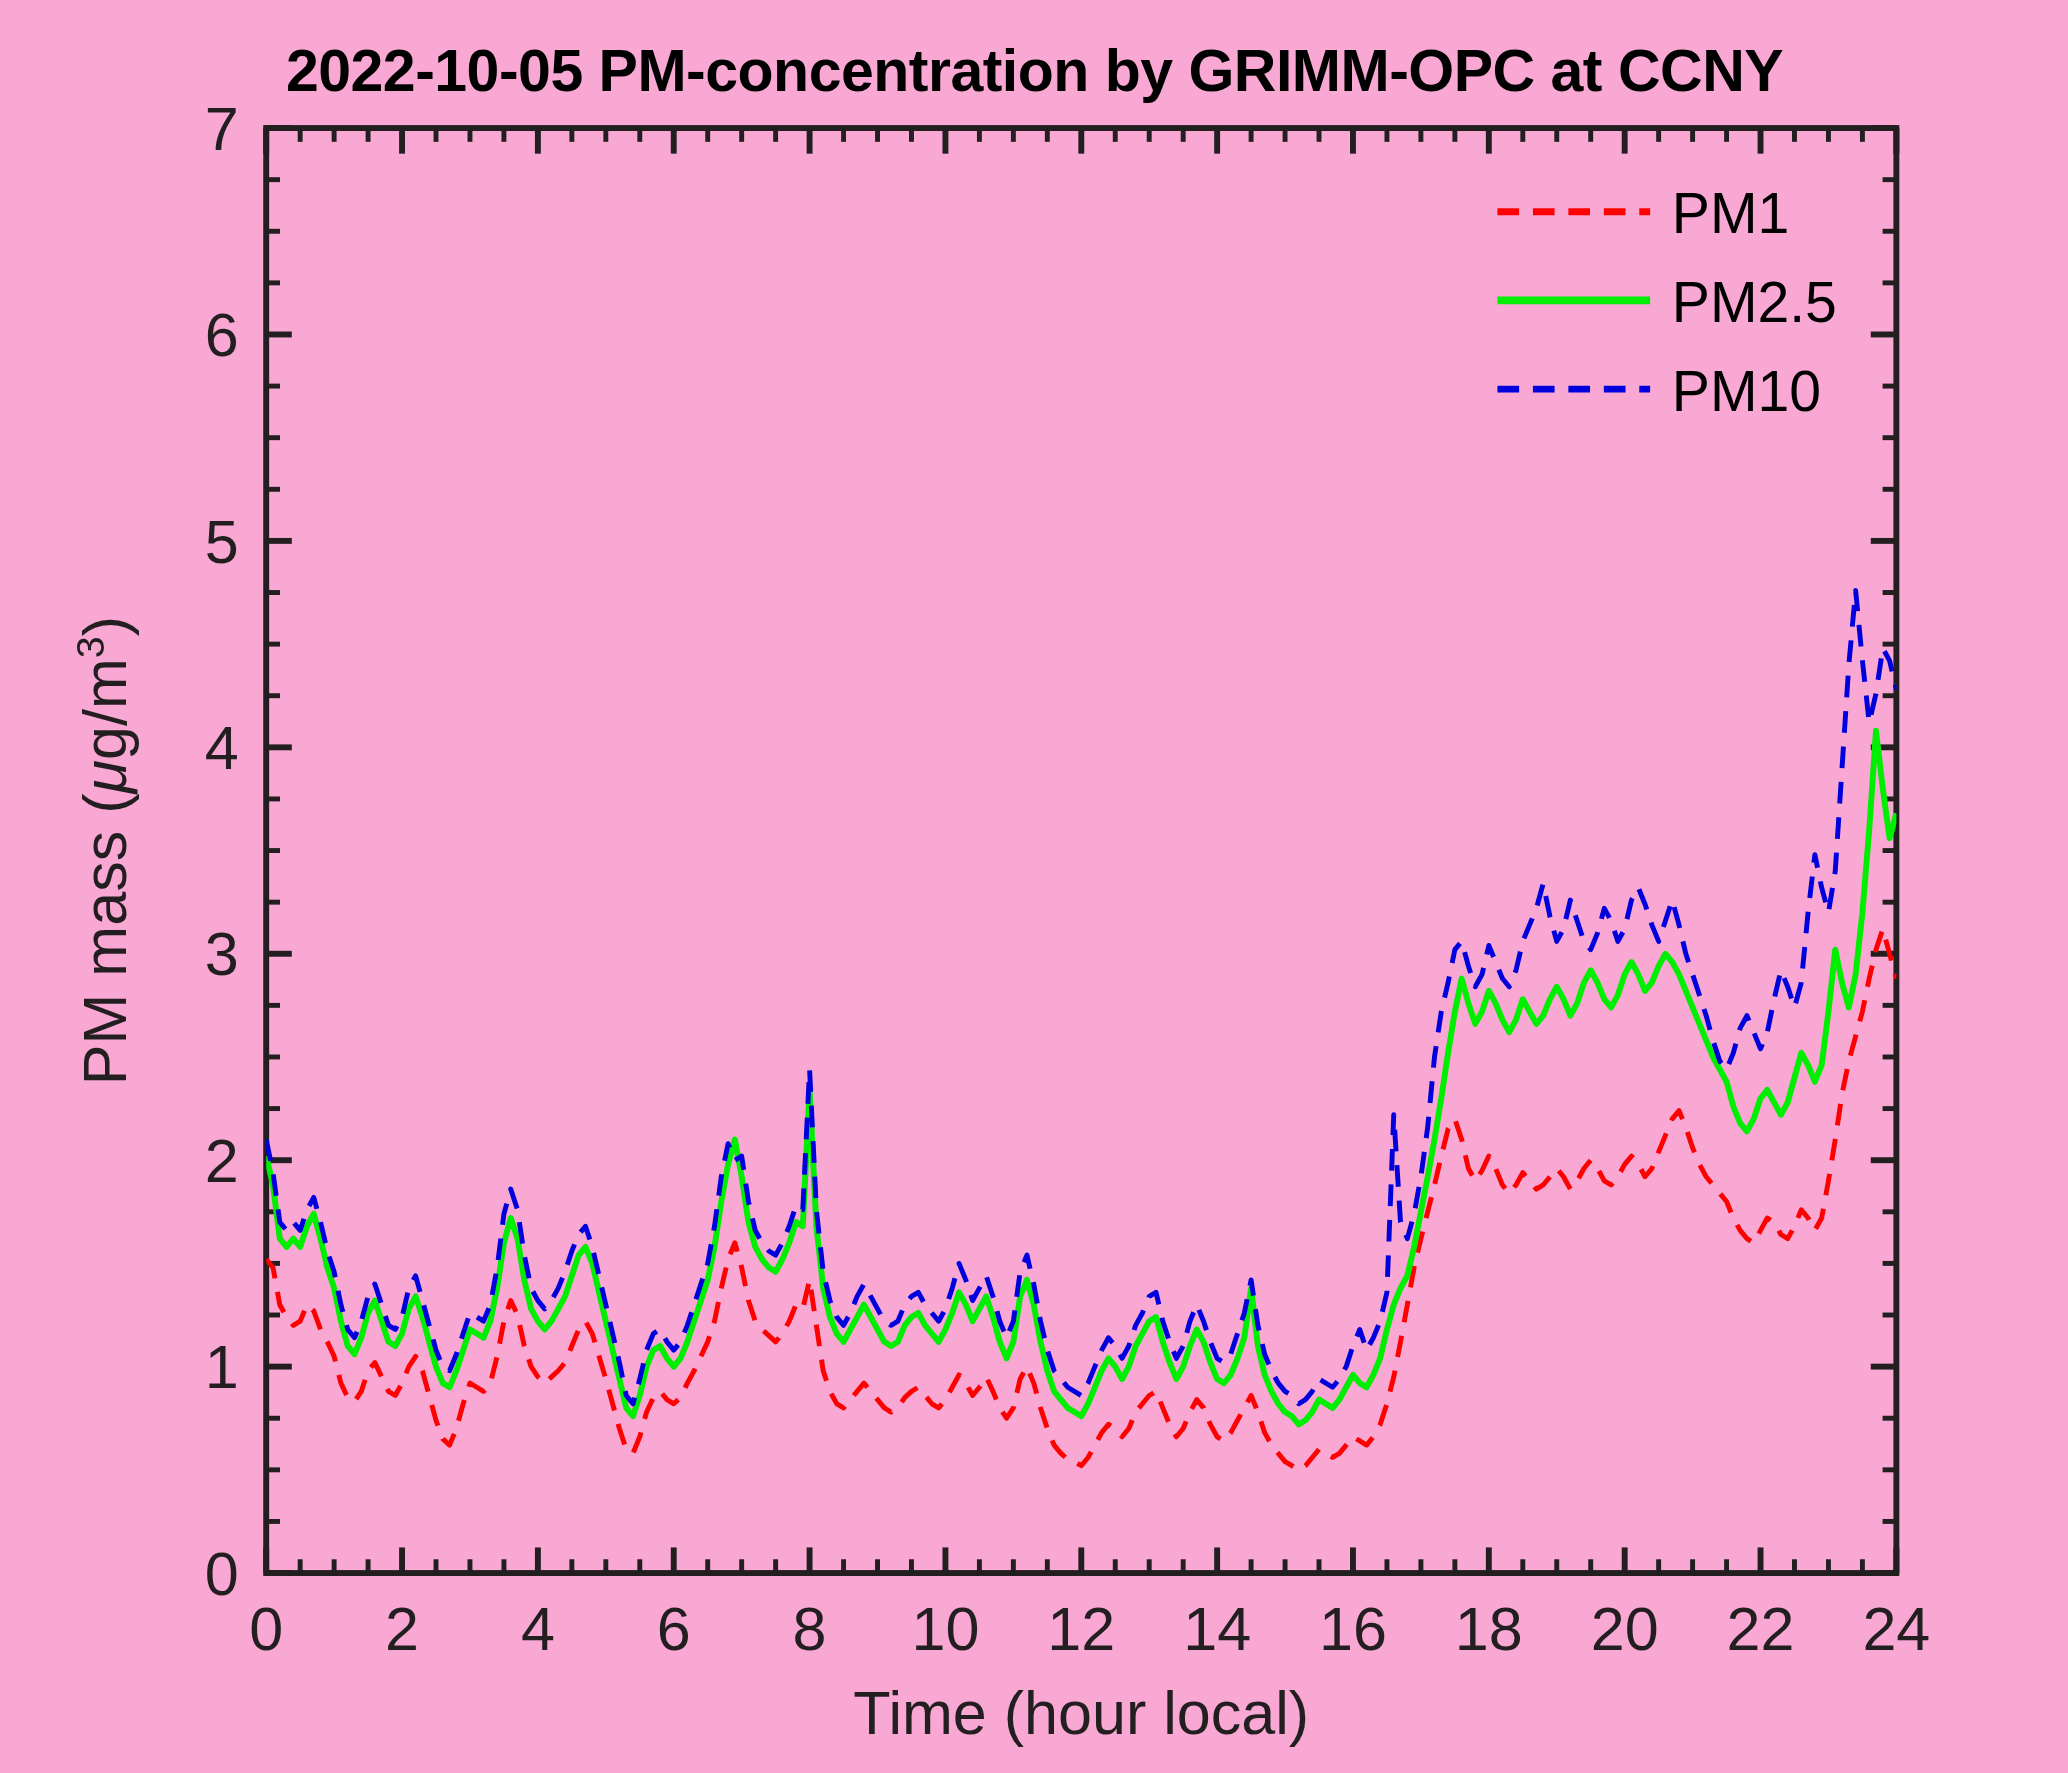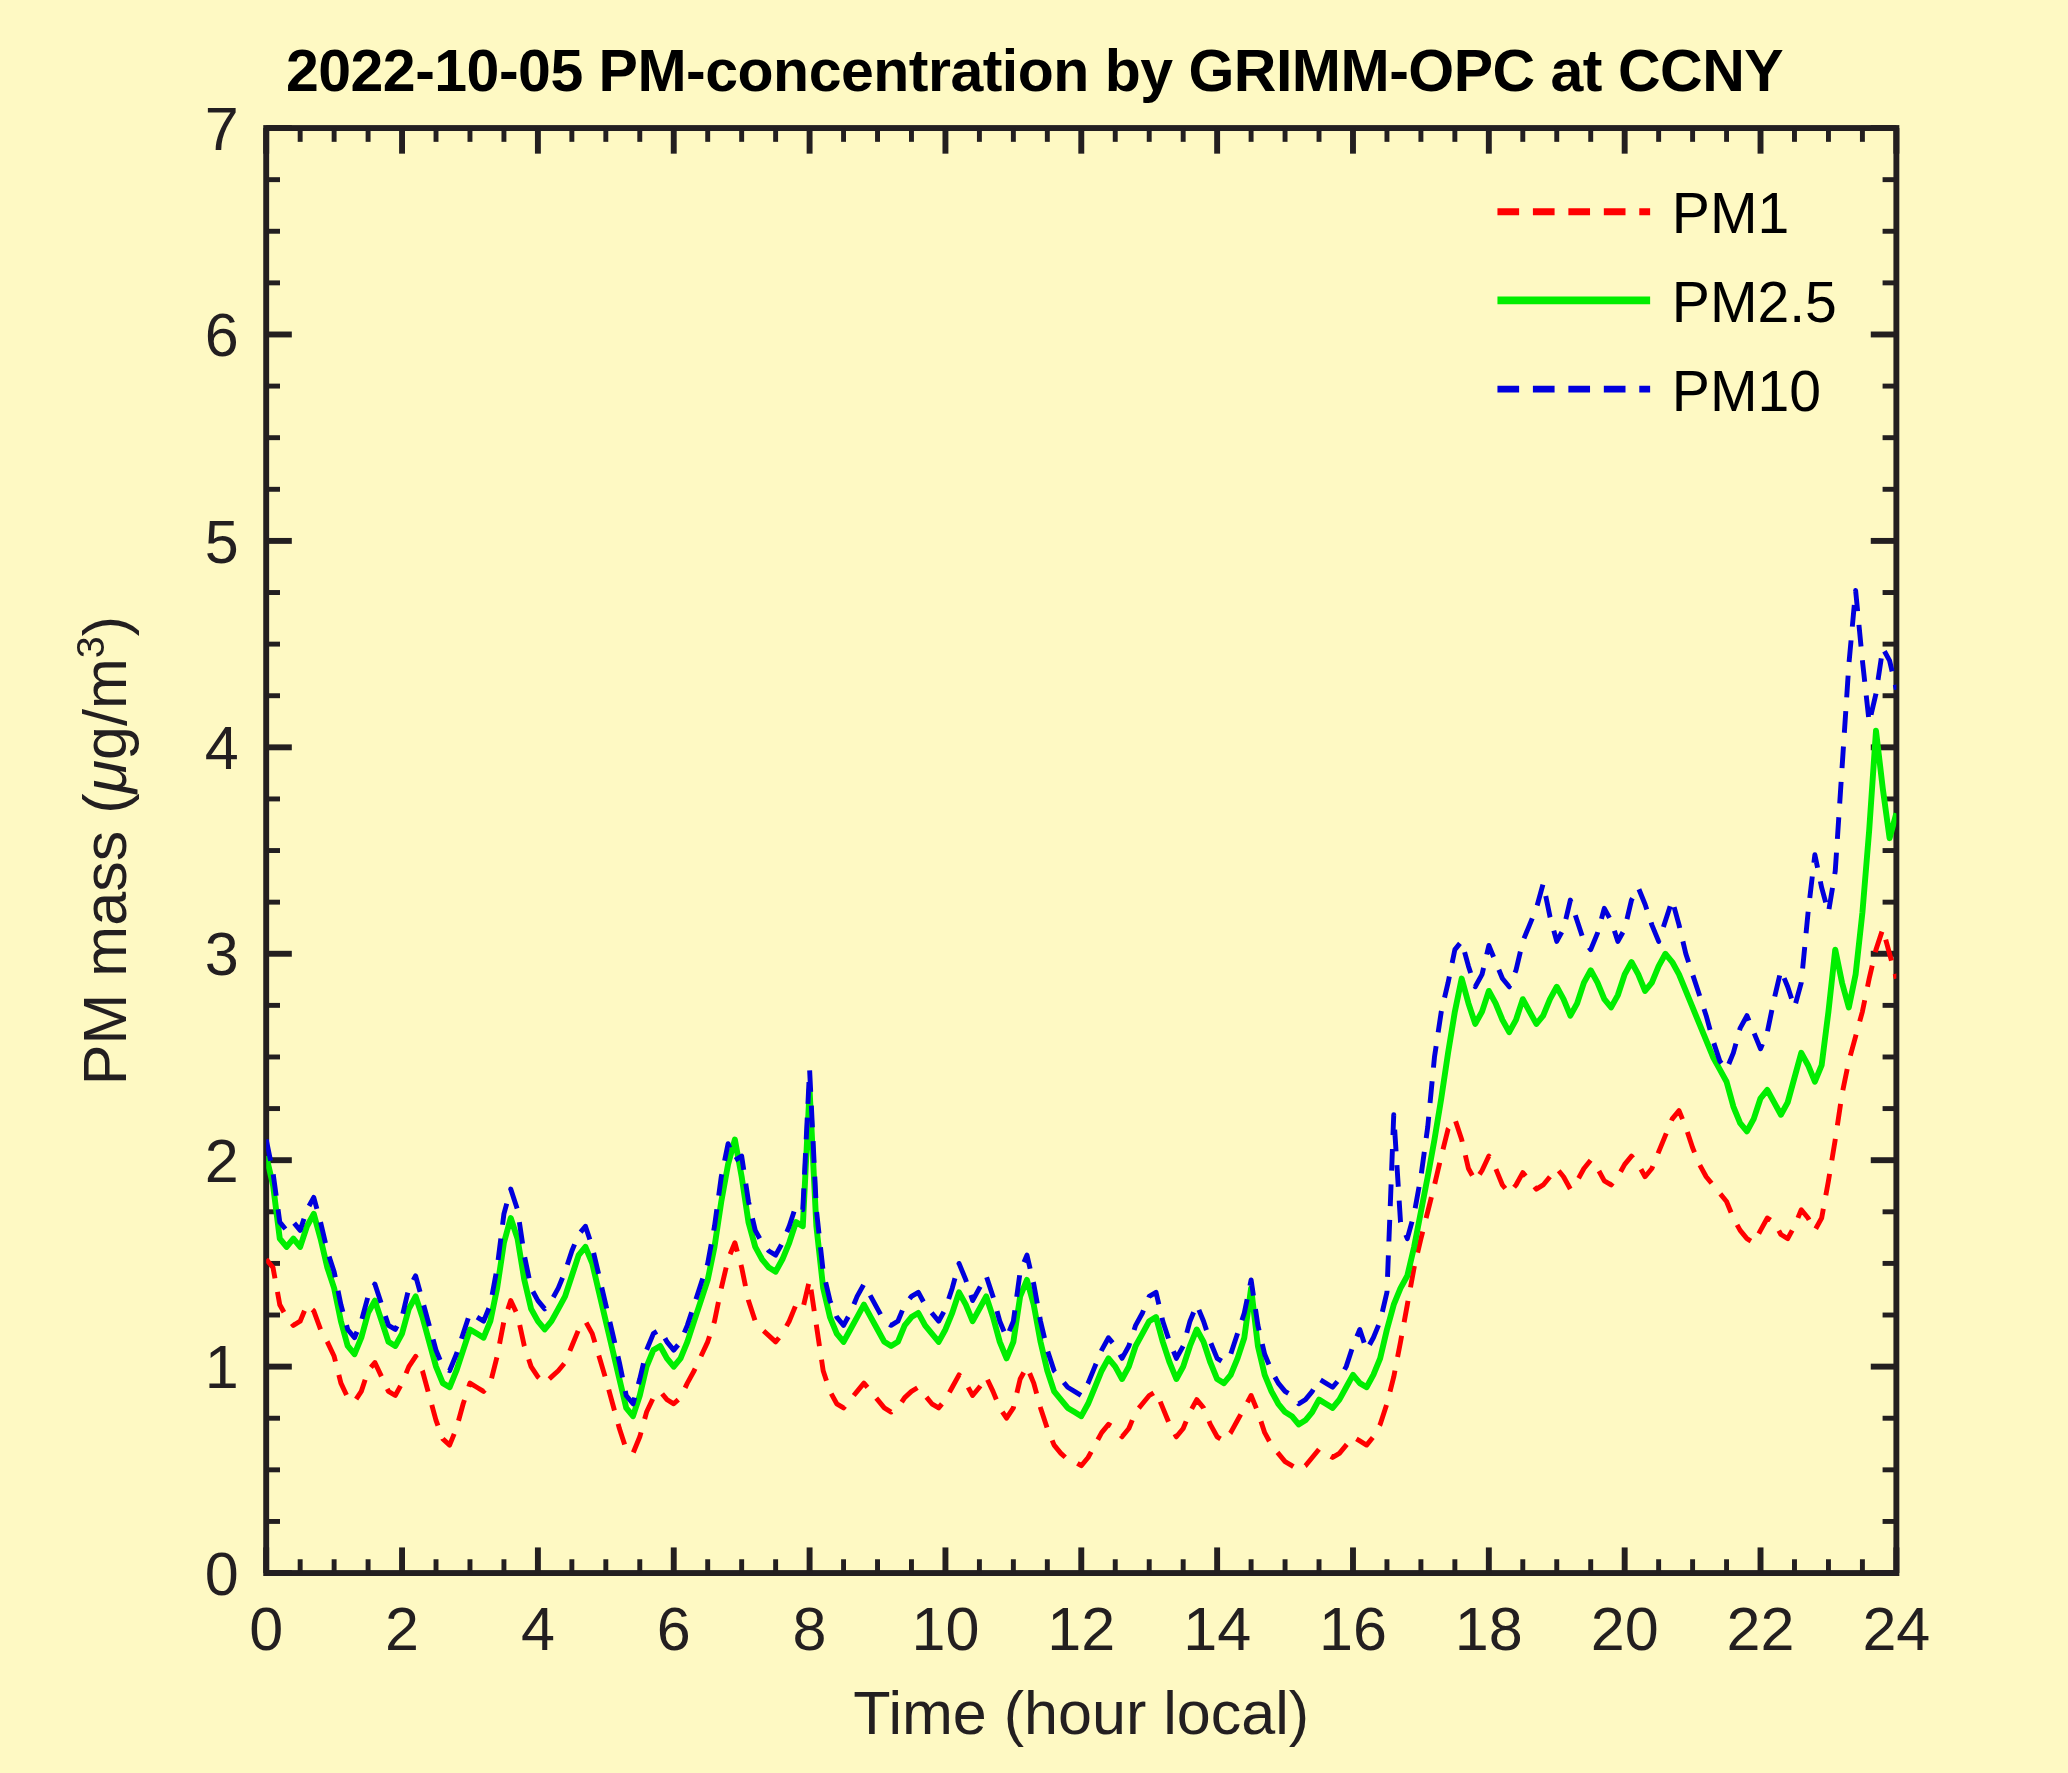--- a/index.html
+++ b/index.html
@@ -11,21 +11,21 @@
   body {
     width: 2069px;
     height: 1773px;
     font-family: "Liberation Sans", sans-serif;
     overflow: hidden;
   }
   #figure {
     position: relative;
     width: 2069px;
     height: 1773px;
-    background: #fef9c3;
+    background: #f9a8d4;
   }
   #chart-title {
     position: absolute;
     left: 0;
     top: 37px;
     width: 2069px;
     text-align: center;
     font-family: "Liberation Sans", sans-serif;
     font-weight: bold;
     font-size: 59px;

